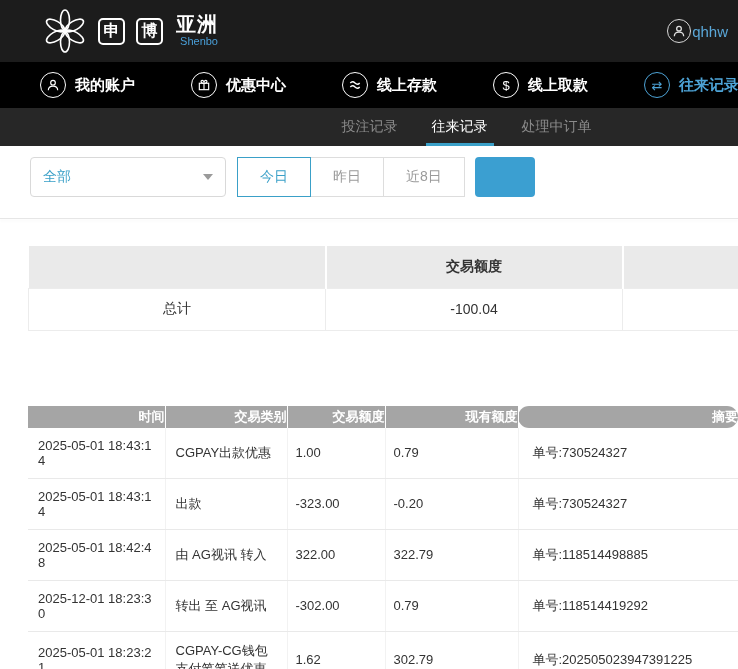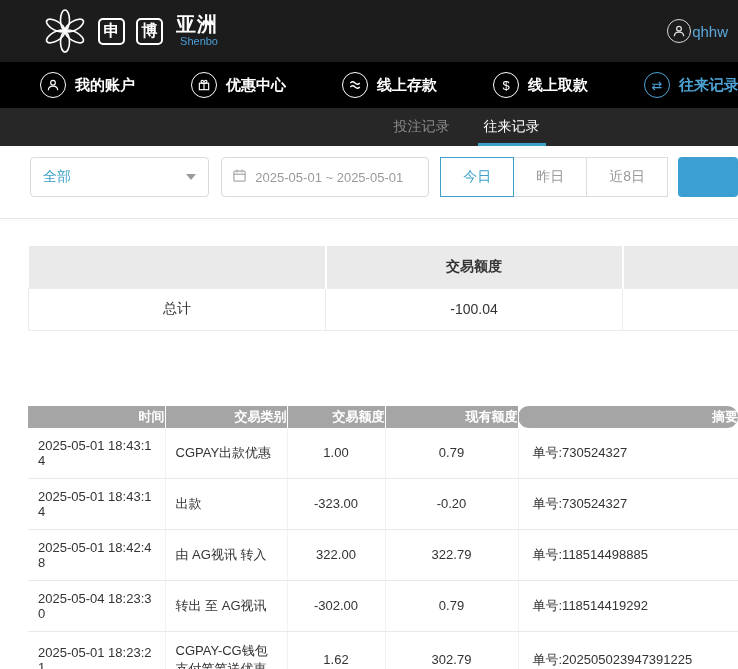--- a/index.html
+++ b/index.html
@@ -67,21 +67,21 @@
   
   .txn { width:710px; margin:75px 0 0 28px; font-size:13px; color:#333; table-layout:fixed; }
   .txn th { background:#a5a5a5; color:#fff; height:22px; font-weight:bold; text-align:right;
     border-right:1px solid #fff; }
   .txn th:last-child { border-right:none;border-radius:15px; }
   .txn td { border-bottom:1px solid #e9e9e9; border-right:1px solid #f2f2f2; padding:10px 8px;
     background:#fff; word-break:break-all; }
   .txn td:last-child { border-right:none; }
   .txn td.col0 { padding-left:10px; }
   .txn td.col1 { padding-left:10px; }
-  .txn td.col2, .txn td.col3 { text-align:center; padding-right:8px; }
+  .txn td.col2, .txn td.col3 { text-align:left; padding-right:8px; }
   .txn td.col4 { padding-left:14px; }
 </style>
 </head>
 <body>
 
 <div class="topbar">
   <div class="logo">
     <span class="logo-flower">
       <svg width="46" height="46" viewBox="0 0 46 46">
         <g fill="none" stroke="#fff" stroke-width="1.6" transform="translate(23,23)">
@@ -152,37 +152,27 @@
     <span class="nav-icon">
       <span class="glyph">⇄</span>
     </span>
     <span>往来记录</span>
   </div>
 </div>
 
 <div class="subnav">
   <div class="tab">投注记录</div>
   <div class="tab active">往来记录</div>
+  <div class="tab">处理中订单</div>
 </div>
 
 <div class="filters">
   <div class="select">
     <span class="value">全部</span>
     <span class="caret"></span>
-  </div>
-  <div class="datebox">
-    <span>
-      <svg viewBox="0 0 24 24" width="15" height="15" fill="none" stroke="#aaaaaa" stroke-width="2">
-        <rect x="3" y="5" width="18" height="16" rx="2"></rect>
-          <line x1="3" y1="10" x2="21" y2="10"></line>
-        <line x1="8" y1="2.5" x2="8" y2="7"></line>
-          <line x1="16" y1="2.5" x2="16" y2="7"></line>
-      </svg>
-    </span>
-    <span>2025-05-01 ~ 2025-05-01</span>
   </div>
   <div class="btn-group">
     <button class="qbtn active">今日</button>
     <button class="qbtn">昨日</button>
     <button class="qbtn">近8日</button>
   </div>
   <button class="search-btn"></button>
 </div>
 
 <div class="divider"></div>
@@ -242,21 +232,21 @@
         <td class="col4">单号:730524327</td>
       </tr>
       <tr>
         <td class="col0">2025-05-01 18:42:48</td>
         <td class="col1">由 AG视讯 转入</td>
         <td class="col2">322.00</td>
         <td class="col3">322.79</td>
         <td class="col4">单号:118514498885</td>
       </tr>
       <tr>
-        <td class="col0">2025-05-04 18:23:30</td>
+        <td class="col0">2025-12-01 18:23:30</td>
         <td class="col1">转出 至 AG视讯</td>
         <td class="col2">-302.00</td>
         <td class="col3">0.79</td>
         <td class="col4">单号:118514419292</td>
       </tr>
       <tr>
         <td class="col0">2025-05-01 18:23:21</td>
         <td class="col1">CGPAY-CG钱包支付笔笔送优惠</td>
         <td class="col2">1.62</td>
         <td class="col3">302.79</td>

